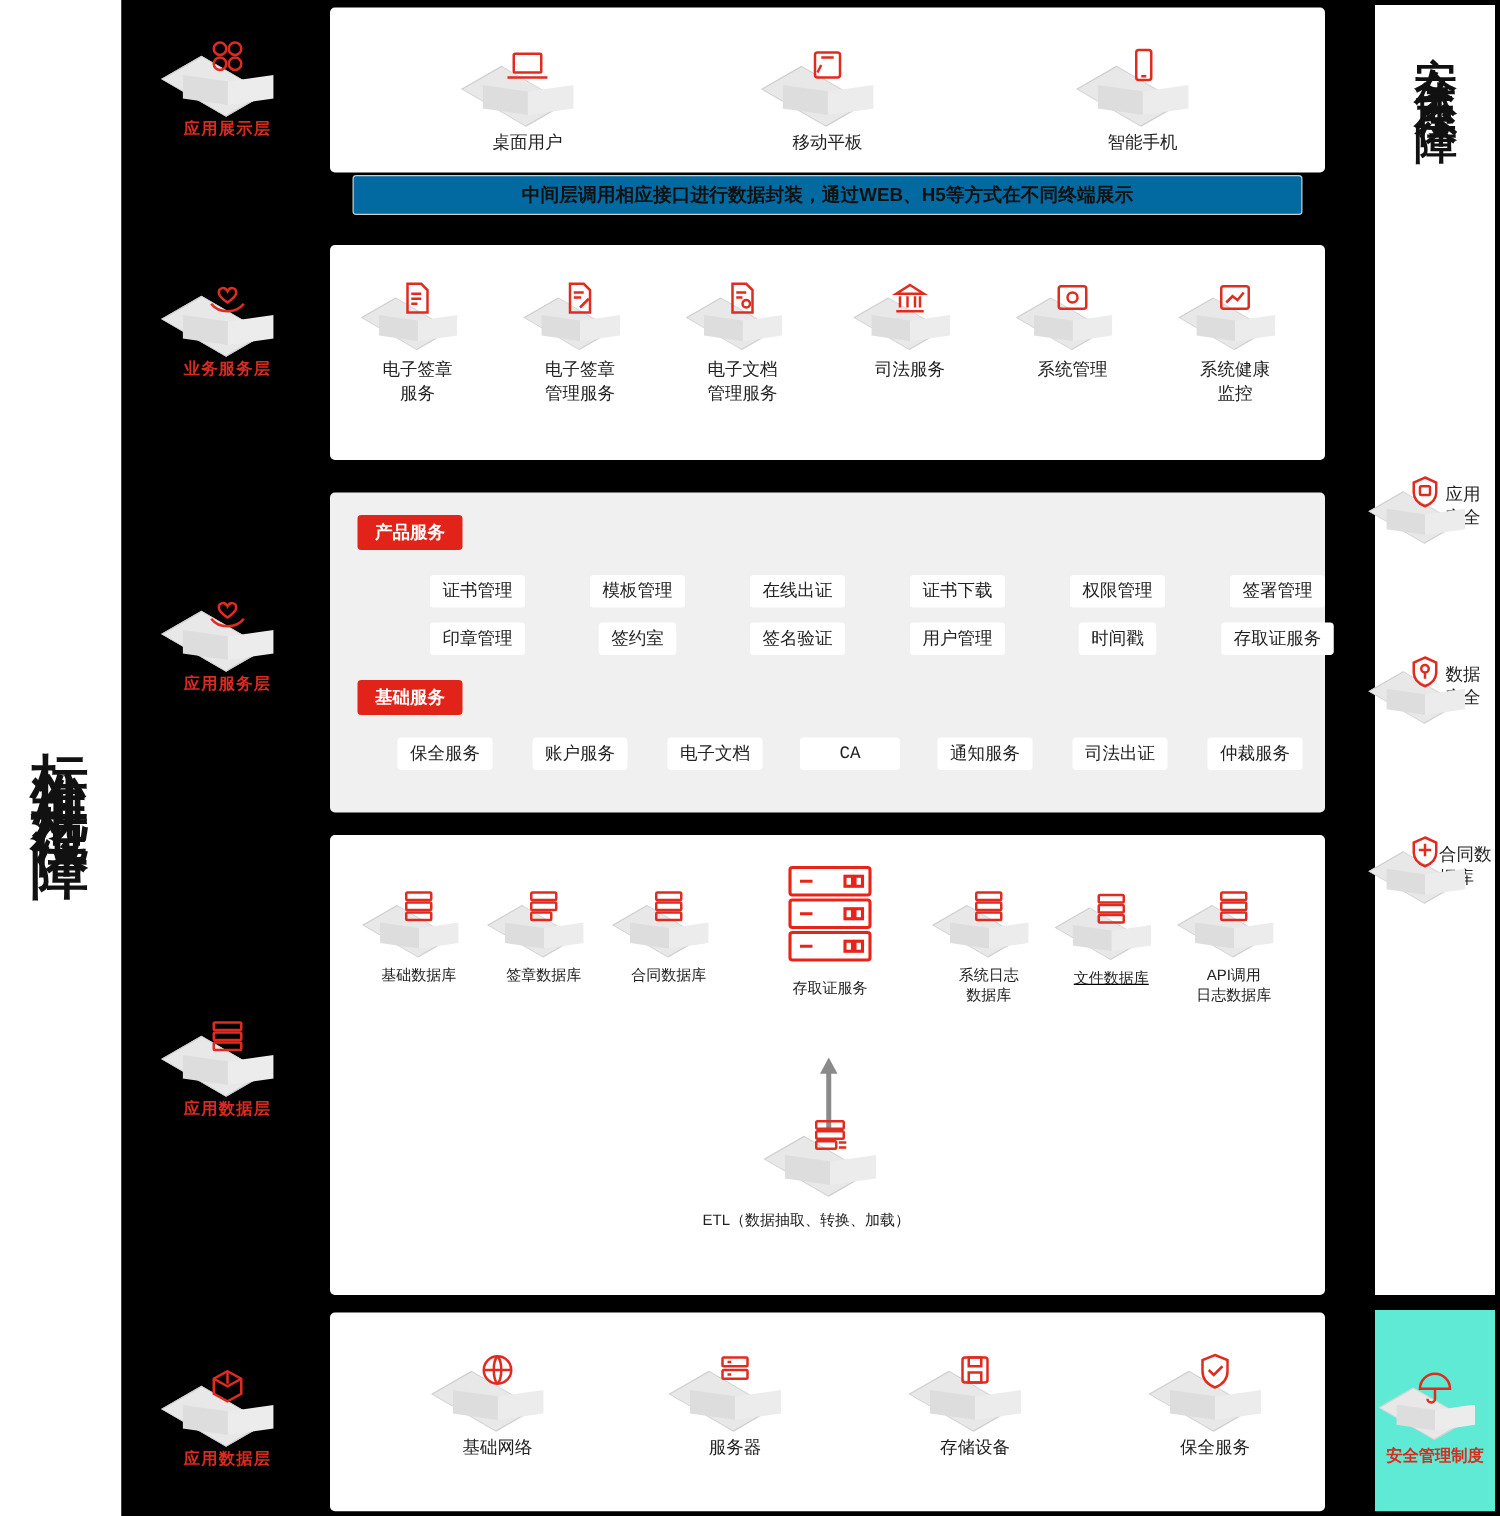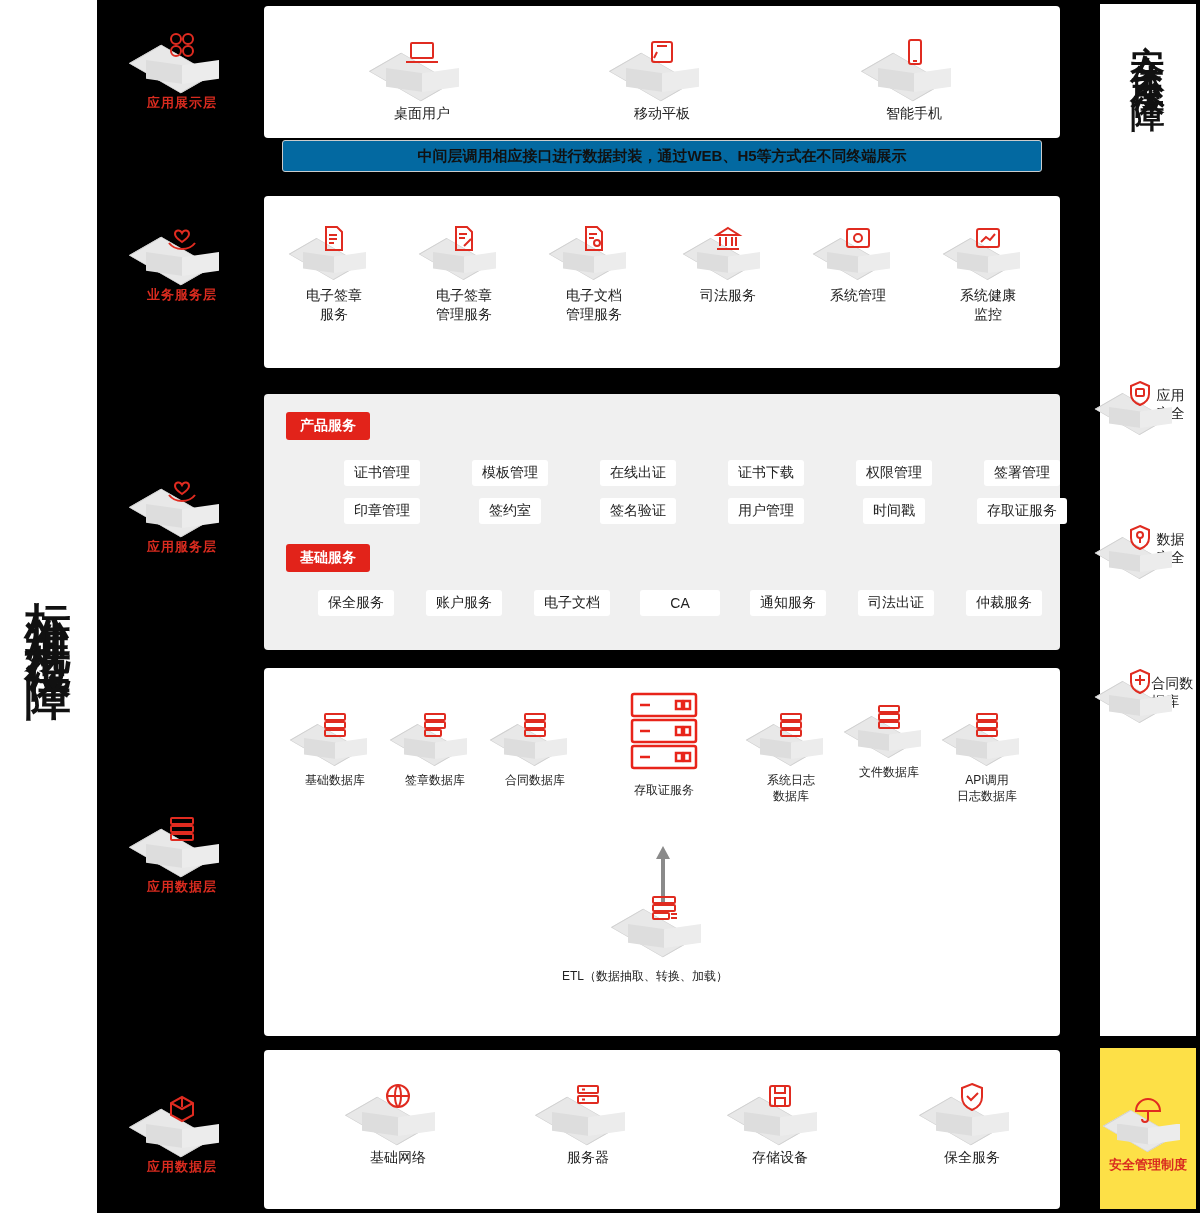--- a/index.html
+++ b/index.html
@@ -69,21 +69,21 @@
     font-size: 14px;
     color: #222222;
     margin-top: 6px;
   }
 
   
   .right-bottom {
     position: absolute;
     left: 1100px; top: 1048px;
     width: 96px; height: 161px;
-    background: #fde047;
+    background: #5eead4;
     display: flex;
     flex-direction: column;
     align-items: center;
     justify-content: center;
   }
   .right-bottom .cap {
     font-size: 13px;
     color: #d92b1f;
     font-weight: bold;
     margin-top: 2px;
@@ -206,20 +206,21 @@
     height: 26px;
     display: flex;
     align-items: center;
     justify-content: center;
     padding: 0 10px;
   }
   .chip-row {
     position: absolute;
     display: flex;
     gap: 0px;
+    font-family: Liberation Mono, monospace;
   }
   .chip-cell {
     width: 128px;
     display: flex;
     justify-content: center;
   }
 
   
   .arrow-up {
     position: absolute;
@@ -621,21 +622,21 @@
             <rect x="5" y="3" width="20" height="6" rx="1"></rect>
               <rect x="5" y="11" width="20" height="6" rx="1"></rect>
               <rect x="5" y="19" width="20" height="6" rx="1"></rect>
           </svg>
         </div>
       </div>
       <div class="label small" style="white-space:pre-line;">系统日志
 数据库</div>
     </div>
 
-    <div class="node" style="left:570px; top:22px; width:110px;">
+    <div class="node" style="left:570px; top:32px; width:110px;text-decoration:underline;">
       <div class="cube sm">
         <div class="top"></div>
           <div class="left-face"></div>
           <div class="right-face"></div>
         <div class="glyph">
           <svg width="30" height="28" viewBox="0 0 30 28" fill="none" stroke="#e02b20" stroke-width="2">
             <rect x="5" y="3" width="20" height="6" rx="1"></rect>
               <rect x="5" y="11" width="20" height="6" rx="1"></rect>
               <rect x="5" y="19" width="20" height="6" rx="1"></rect>
           </svg>

